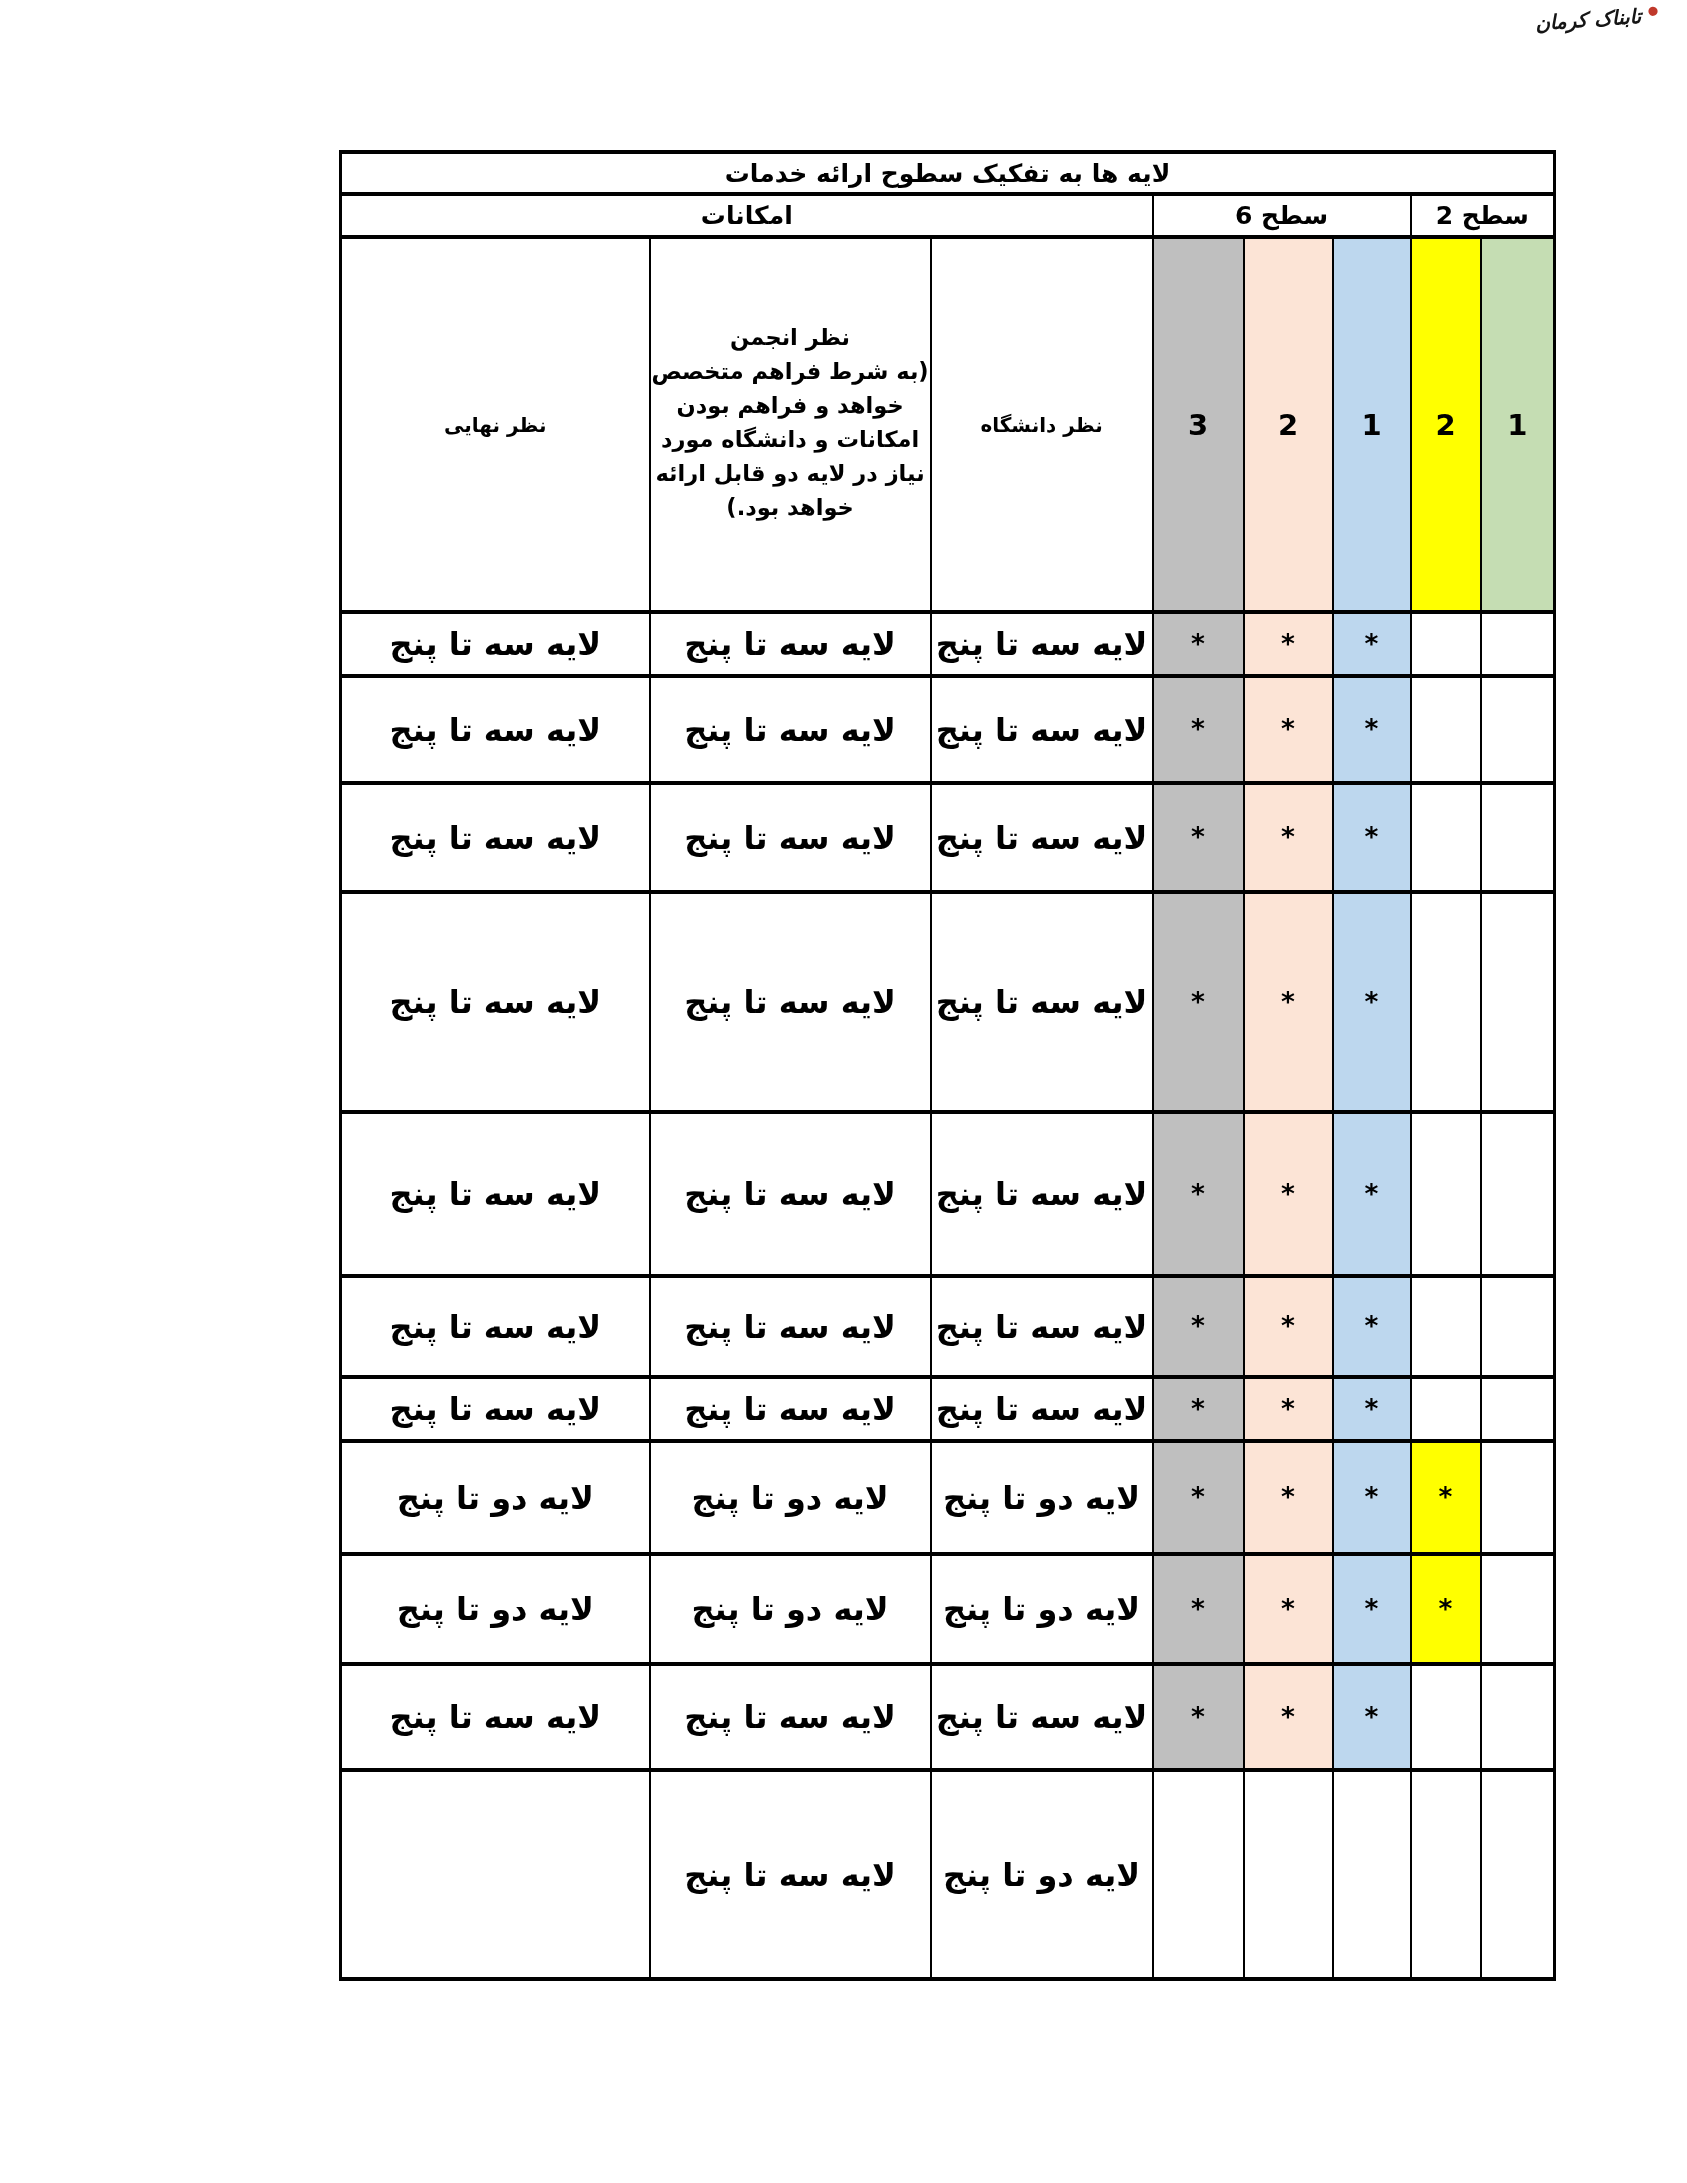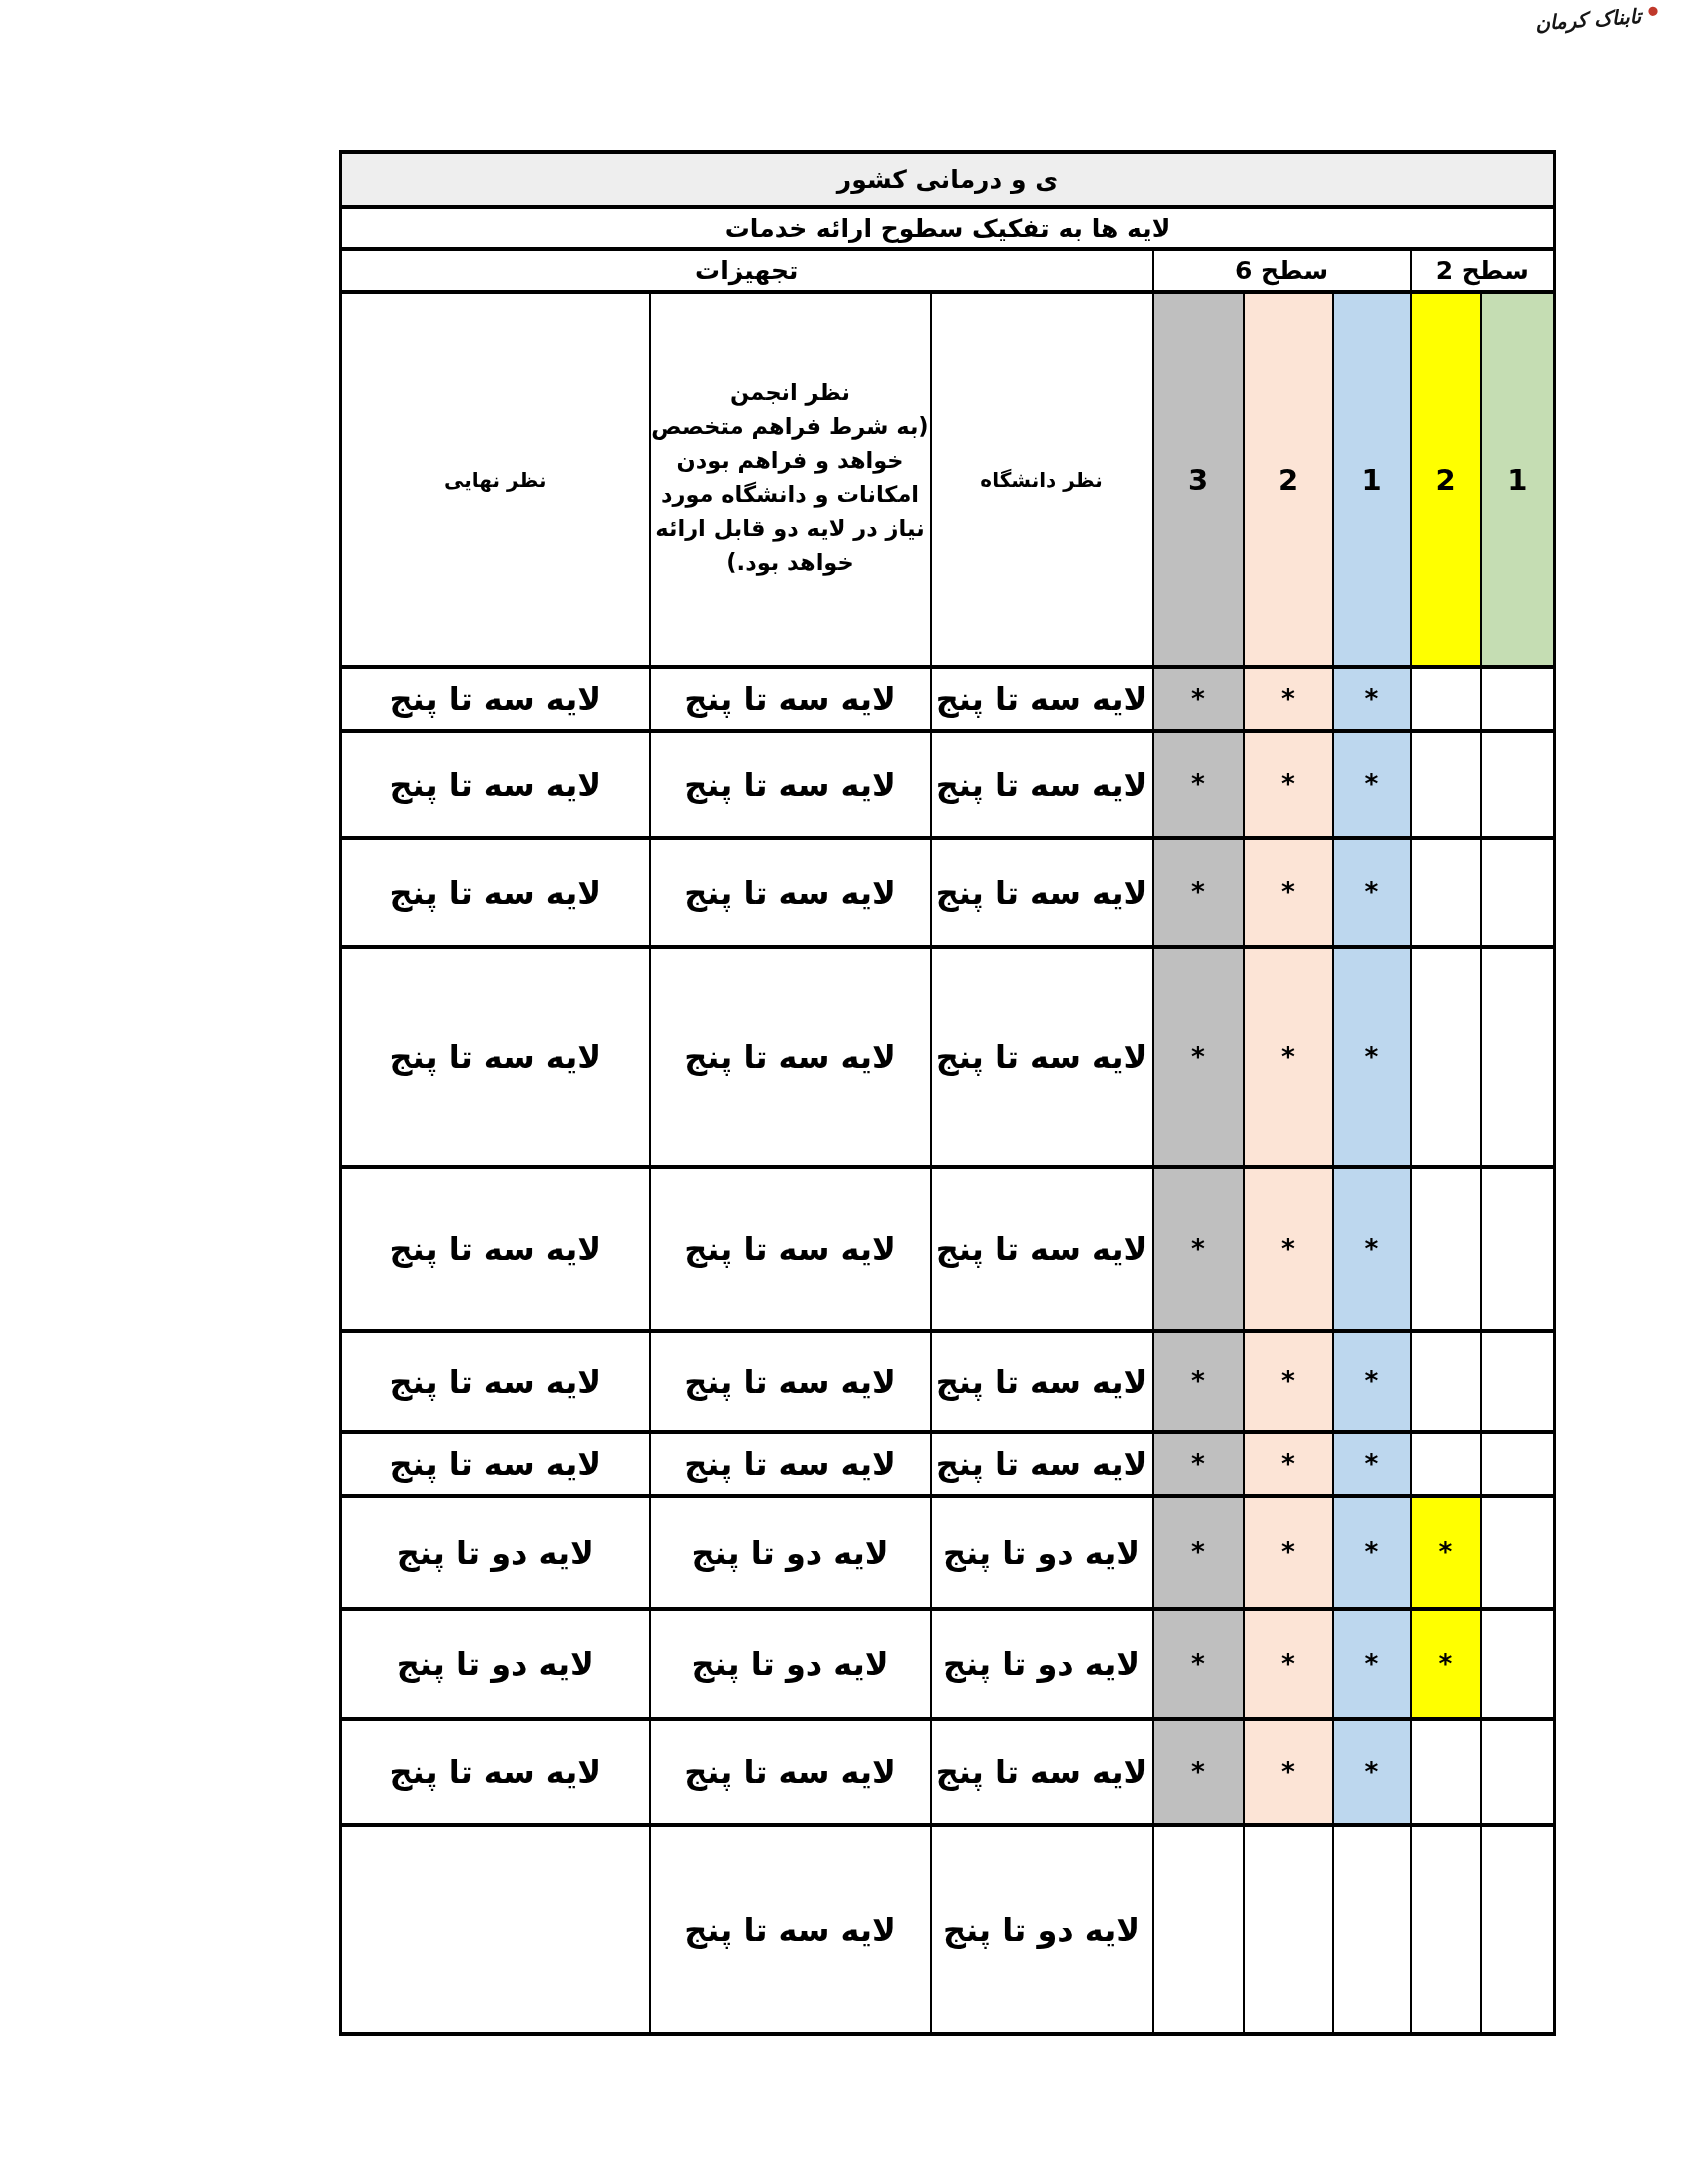--- a/index.html
+++ b/index.html
@@ -100,32 +100,29 @@
       <col style="width:70px">
       <col style="width:78px">
       <col style="width:89px">
       <col style="width:91px">
       <col style="width:222px">
       <col style="width:281px">
       <col style="width:309px">
     </colgroup>
 
     <tbody>
-      <tr class="title-row">
-        <td colspan="8" class="title-cell" style="background: rgb(238, 238, 238);">ی و درمانی کشور</td>
-      </tr>
 
       <tr class="subtitle-row">
         <td colspan="8" class="subtitle-cell">لایه ها به تفکیک سطوح ارائه خدمات</td>
       </tr>
 
       <tr class="levels-row">
         <td colspan="2" class="group-cell">سطح 2</td>
         <td colspan="3" class="group-cell">سطح 6</td>
-        <td colspan="3" class="group-cell">تجهیزات</td>
+        <td colspan="3" class="group-cell">امکانات</td>
       </tr>
 
       <tr class="colheads-row">
         <td class="num-cell bg-green" style="background: rgb(197, 221, 179);">1</td>
         <td class="num-cell bg-yellow" style="background: rgb(255, 255, 0);">2</td>
         <td class="num-cell bg-blue" style="background: rgb(189, 215, 238);">1</td>
         <td class="num-cell bg-peach" style="background: rgb(252, 228, 214);">2</td>
         <td class="num-cell bg-gray" style="background: rgb(191, 191, 191);">3</td>
         <td class="label-cell">نظر دانشگاه</td>
         <td class="assoc-head-cell">

